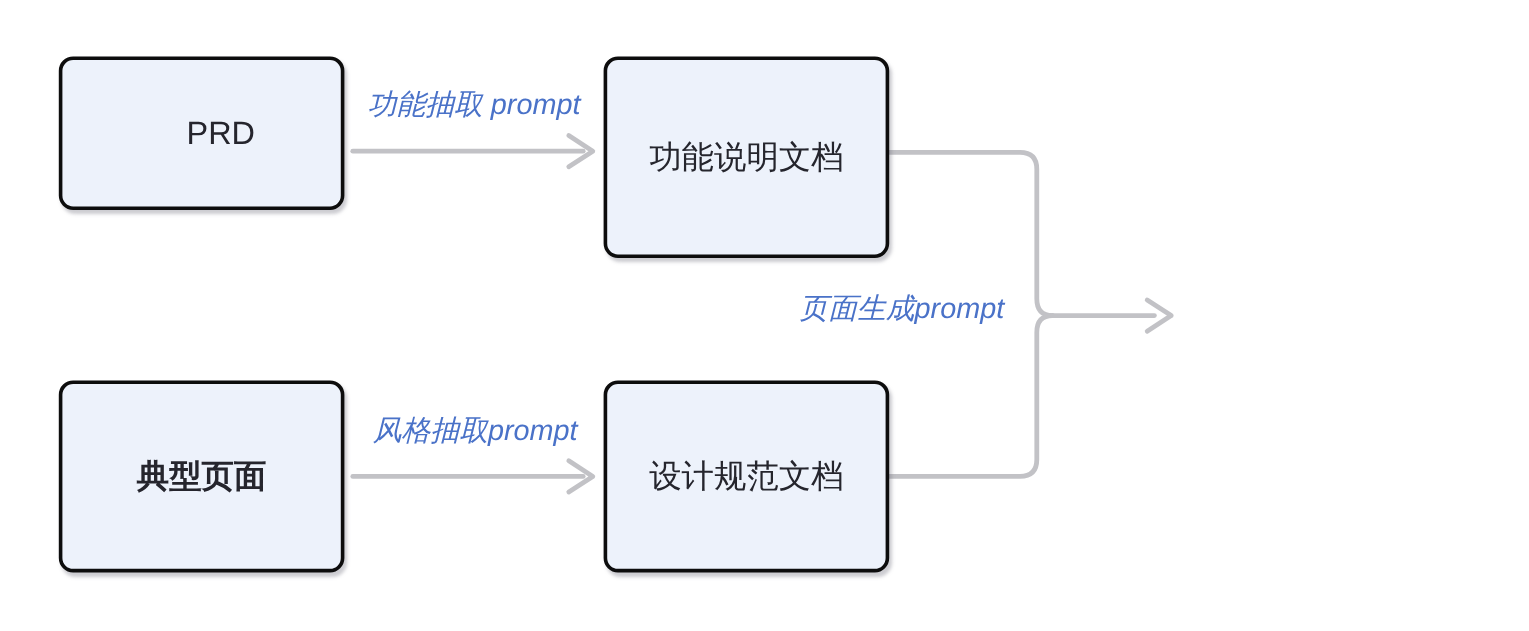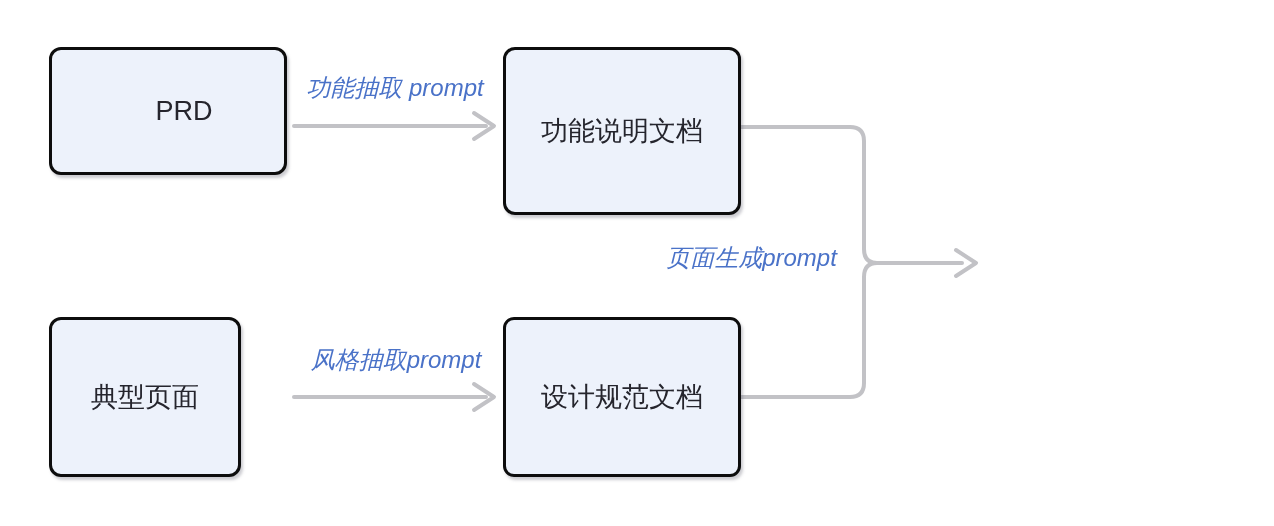--- a/index.html
+++ b/index.html
@@ -83,25 +83,25 @@
   </svg>
 
   <div class="node" style="left:49px; top:47px; width:238px; height:128px;padding-left:32px;">
     <span>PRD</span>
   </div>
 
   <div class="node" style="left:503px; top:47px; width:238px; height:168px;">
     <span>功能说明文档</span>
   </div>
 
-  <div class="node" style="left:49px; top:317px; width:192px; height:160px;">
+  <div class="node" style="left:49px; top:317px; width:238px; height:160px;font-weight:bold;">
     <span>典型页面</span>
   </div>
 
-  <div class="node" style="left:503px; top:317px; width:238px; height:160px;border-radius:11px;">
+  <div class="node" style="left:503px; top:317px; width:238px; height:160px;">
     <span>设计规范文档</span>
   </div>
 
 
   <div class="edge-label" style="left:293px; top:74px; width:204px;">功能抽取 prompt</div>
 
   <div class="edge-label" style="left:294px; top:346px; width:204px;">风格抽取prompt</div>
 
   <div class="edge-label align-right" style="left:650px; top:244px; width:203px;">页面生成prompt</div>
 

